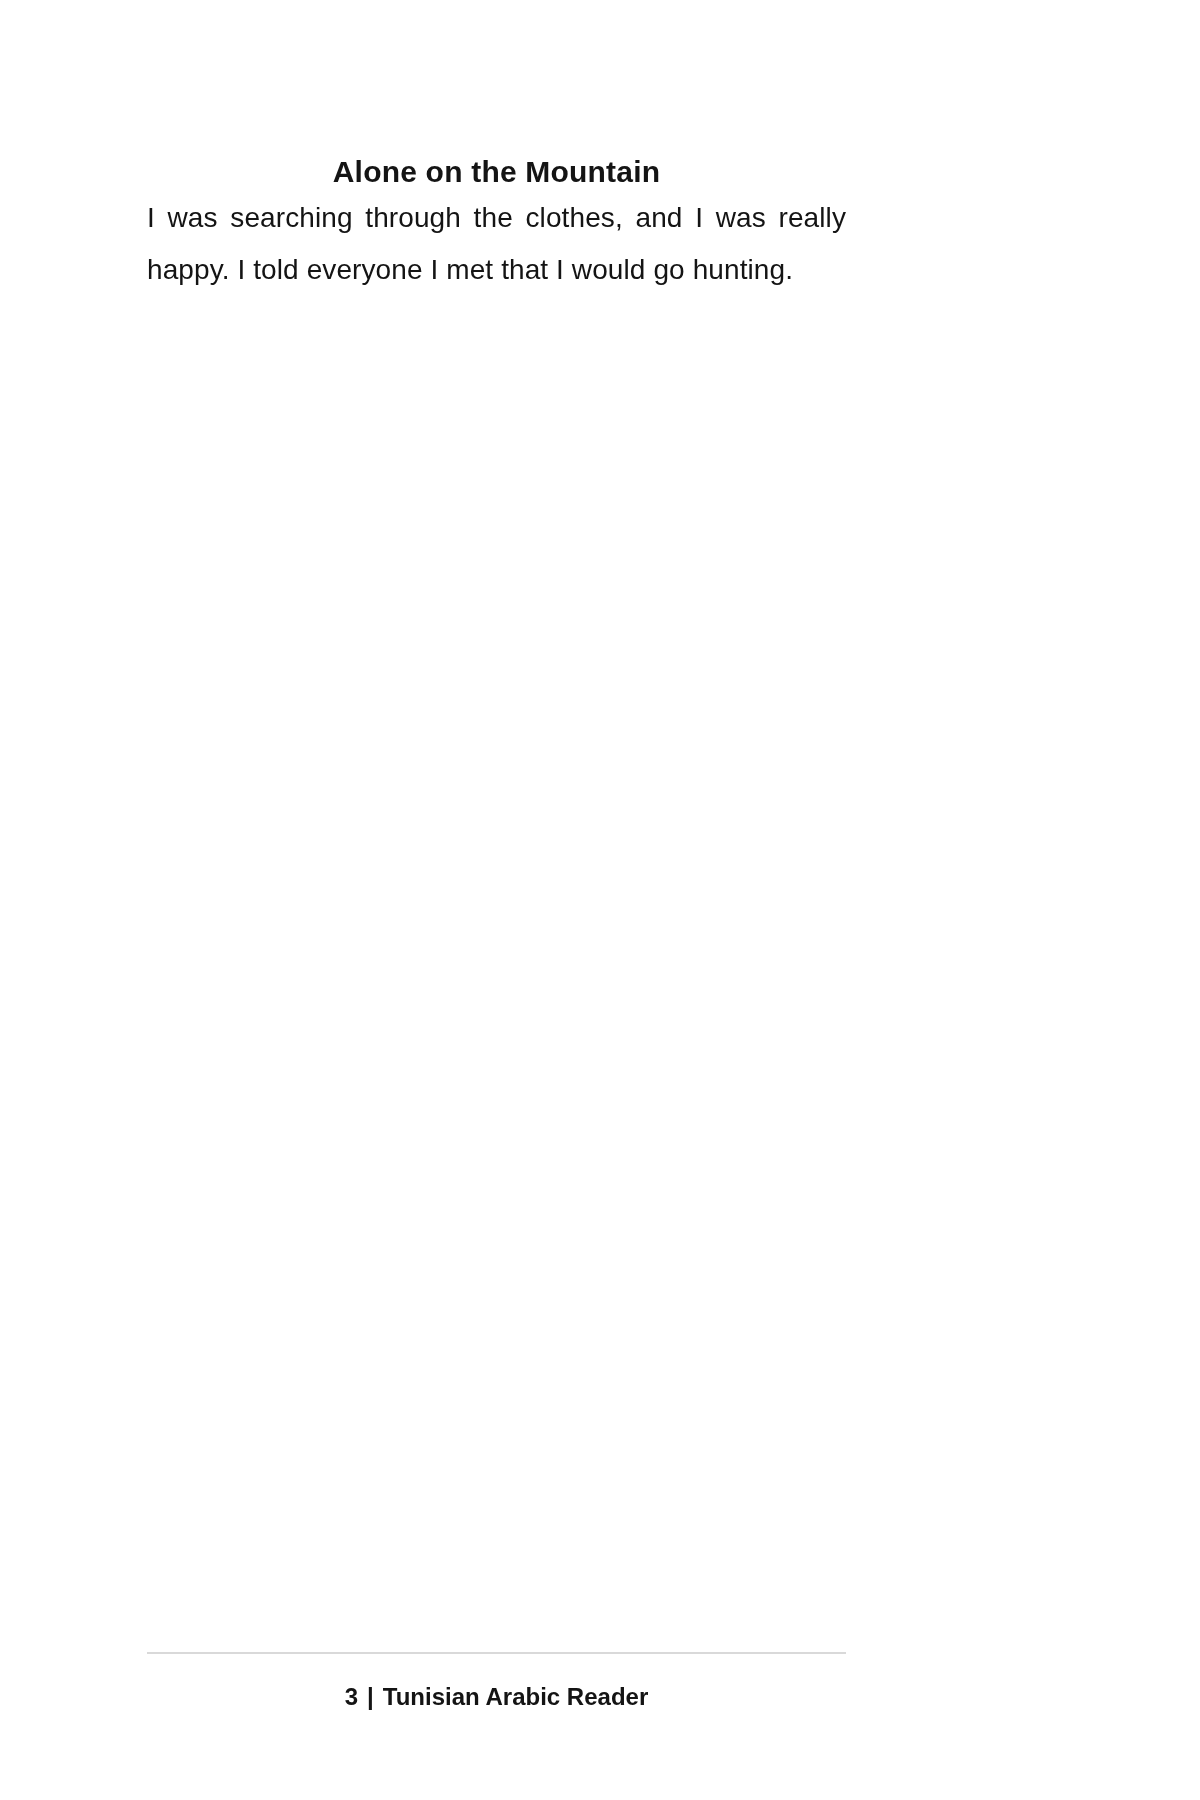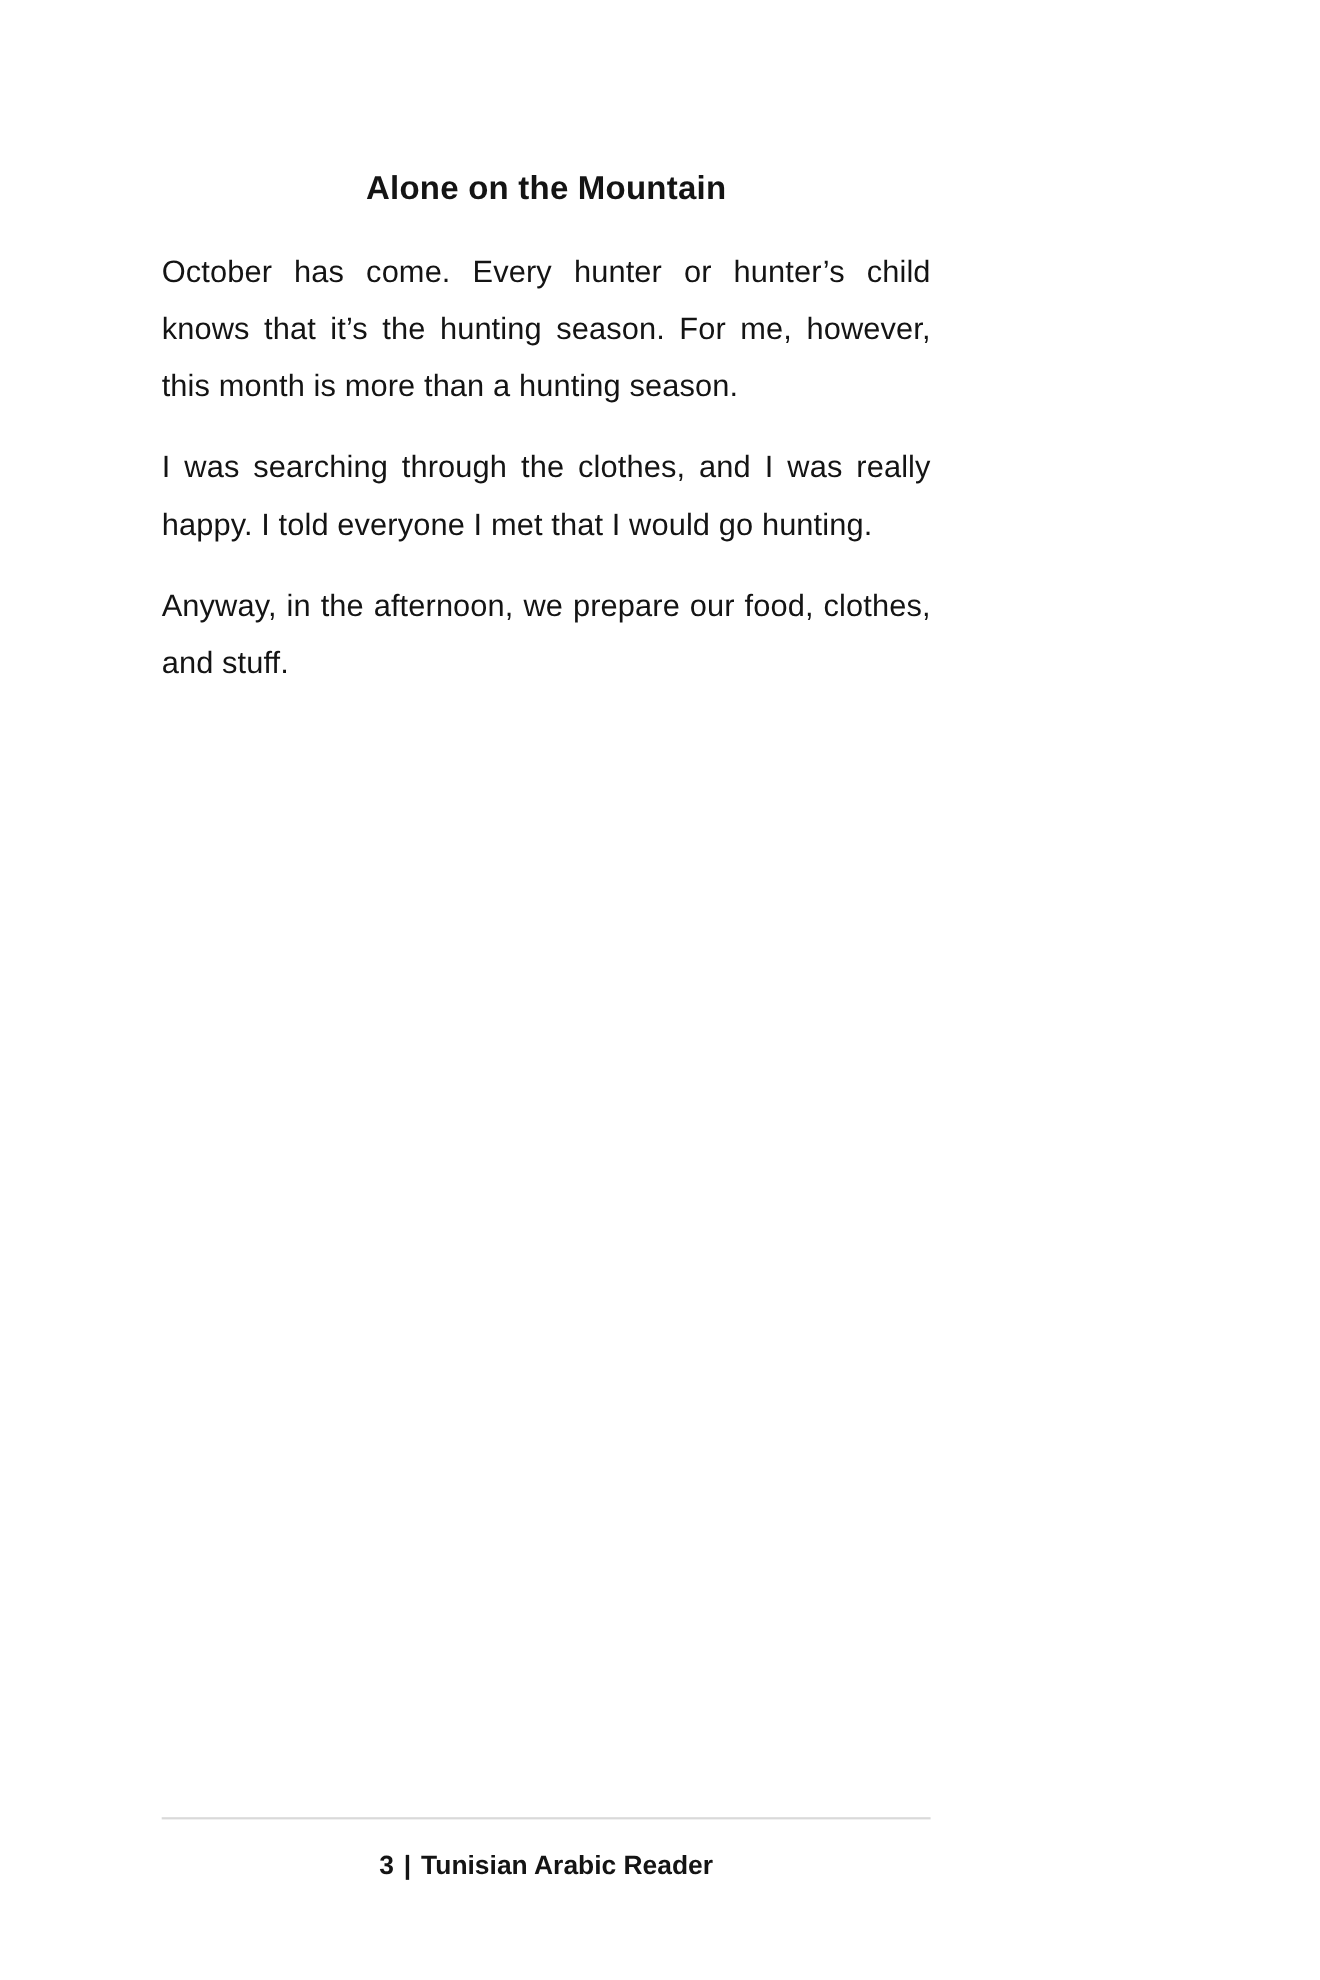--- a/index.html
+++ b/index.html
@@ -62,23 +62,21 @@
     margin: 0 9px;
     font-weight: 700;
   }
 </style>
 </head>
 <body>
 
 <div class="page">
   <div class="content">
     <h1 class="title">Alone on the Mountain</h1>
-    <p class="para first">October has come. Every hunter or hunter’s child knows that it’s the hunting season. For me, however, this month is more than a hunting season.</p>
     <p class="para">I was searching through the clothes, and I was really happy. I told everyone I met that I would go hunting.</p>
-    <p class="para">Anyway, in the afternoon, we prepare our food, clothes, and stuff.</p>
   </div>
 
   <div class="footer">
     <div class="footer-divider"></div>
     <div class="footer-text">
       <span>3</span><span class="footer-sep">|</span><span>Tunisian Arabic Reader</span>
     </div>
   </div>
 </div>
 

